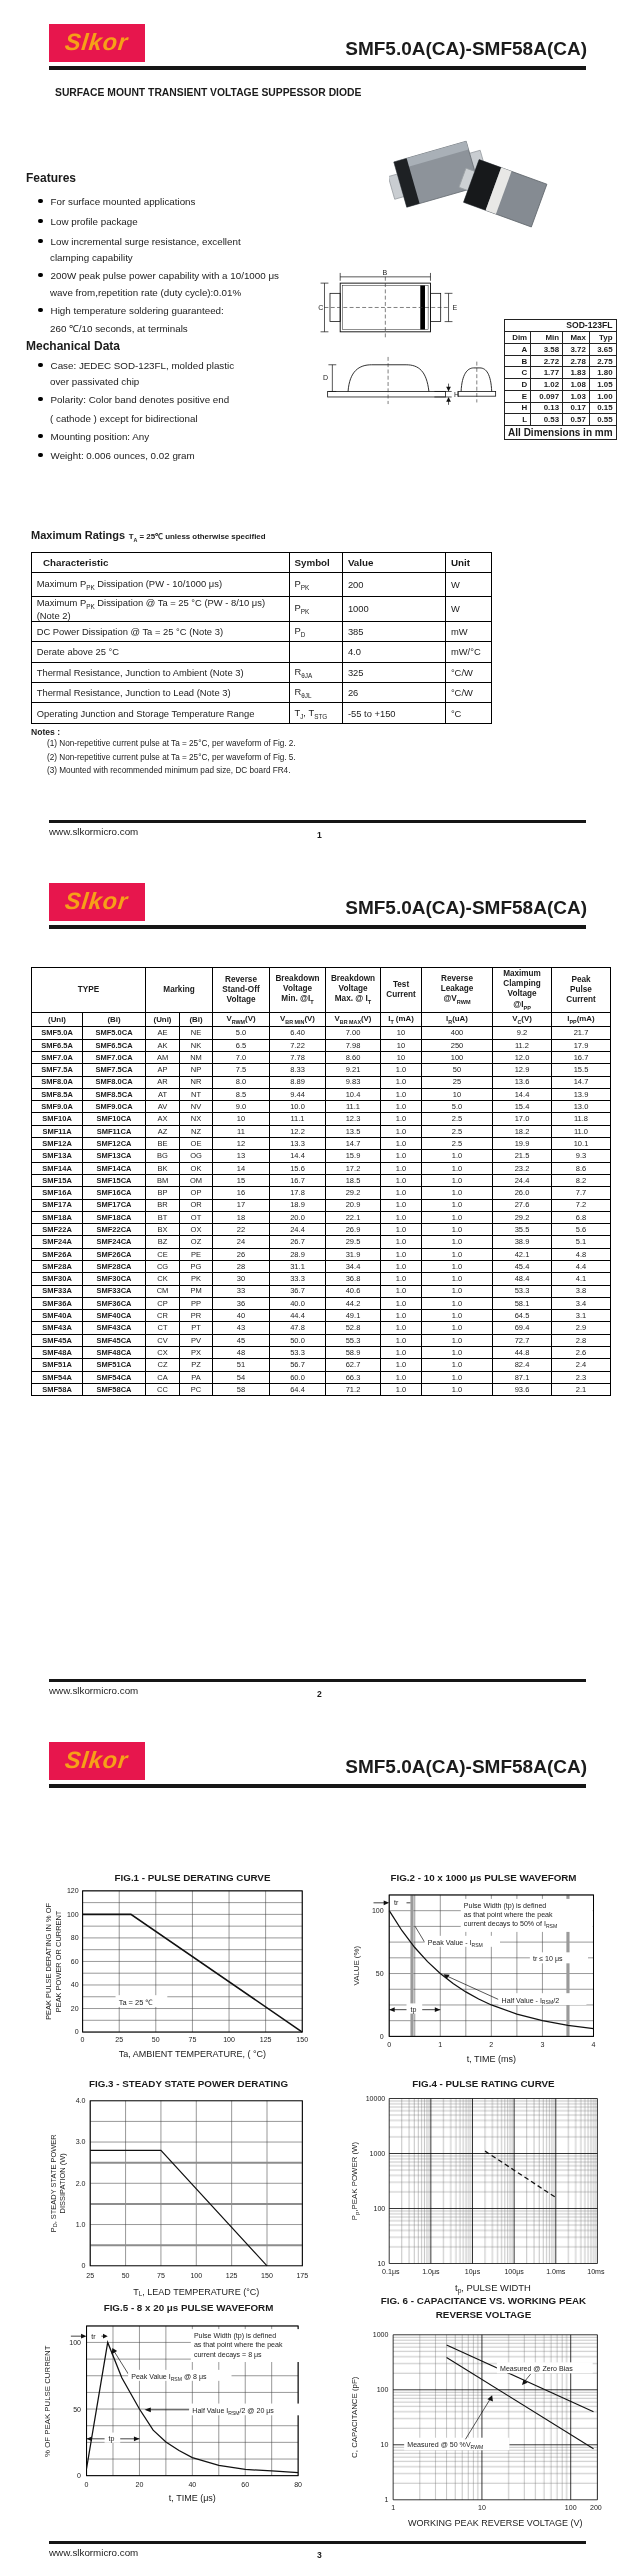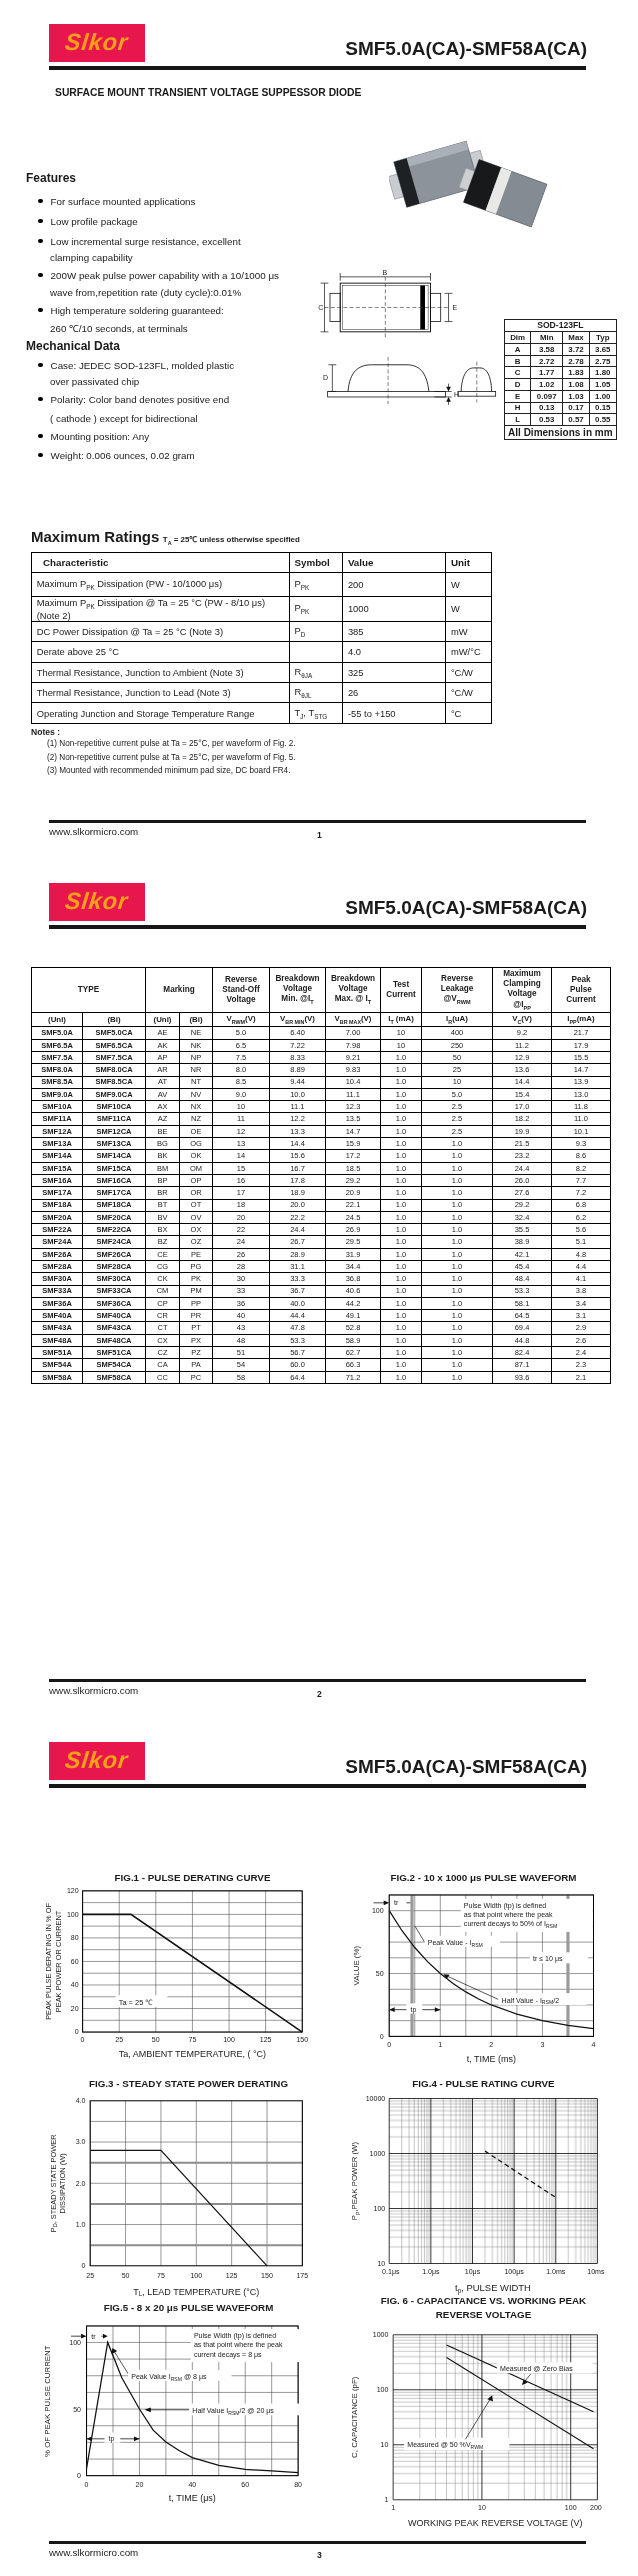--- a/index.html
+++ b/index.html
@@ -14,24 +14,24 @@
   
   .ftr-rule{left:49px;width:537px;top:820px;height:3.1px;background:#161616;}
   .site{left:49px;top:826px;font-size:9.8px;}
   .pageno{left:0;width:639px;top:830px;text-align:center;font-size:8.6px;font-weight:700;}
   
   .subtitle{left:55px;top:86px;font-size:11px;font-weight:700;transform:scaleX(.94);transform-origin:left;white-space:nowrap;}
   .sec-h{font-weight:700;font-size:12px;}
   .feat{font-size:9.8px;white-space:nowrap;}
   .b-dot{display:inline-block;width:4.7px;height:4.7px;border-radius:50%;background:#000;margin-right:7.9px;vertical-align:1.6px;}
   .dim-tbl{border-collapse:collapse;font-size:7.9px;font-weight:700;}
-  .dim-tbl td,.dim-tbl th{border:0.8px solid #222;padding:0.8px 3.1px;text-align:center;line-height:1.15;margin-top:8px;}
+  .dim-tbl td,.dim-tbl th{border:0.8px solid #222;padding:0.8px 3.1px;text-align:right;line-height:1.15;margin-top:8px;}
   .dim-tbl .ttl{font-size:8.6px;}
   .dim-tbl .ftr{font-size:10px;}
-  .rat-h-main{font-size:15px;font-weight:700;}
+  .rat-h-main{font-size:11px;font-weight:700;}
   .rat-h-note{font-size:7.9px;font-weight:700;}
   .rat-tbl{border-collapse:collapse;width:461px;font-size:9.4px;border:1.6px solid #000;}
   .rat-tbl th,.rat-tbl td{border:0.8px solid #000;padding:0 4.7px;}
   .rat-tbl th{font-size:9.8px;text-align:left;}
   .rat-tbl th.ctr,.rat-tbl td.ctr{text-align:left;}
   sub{font-size:68%;}
   
   .elec-tbl{border-collapse:collapse;border:1.2px solid #000;text-align:center;table-layout:fixed;}
   .elec-tbl th{border:0.8px solid #000;font-size:8.2px;font-weight:700;padding:0.8px;line-height:1.25;}
   .elec-tbl thead tr.grp th{height:41px;vertical-align:middle;}
@@ -354,20 +354,33 @@
           <td>NK</td>
           <td>6.5</td>
           <td>7.22</td>
           <td>7.98</td>
           <td>10</td>
           <td>250</td>
           <td>11.2</td>
           <td>17.9</td>
         </tr>
         <tr>
+          <td>SMF7.0A</td>
+          <td>SMF7.0CA</td>
+          <td>AM</td>
+          <td>NM</td>
+          <td>7.0</td>
+          <td>7.78</td>
+          <td>8.60</td>
+          <td>10</td>
+          <td>100</td>
+          <td>12.0</td>
+          <td>16.7</td>
+        </tr>
+        <tr>
           <td>SMF7.5A</td>
           <td>SMF7.5CA</td>
           <td>AP</td>
           <td>NP</td>
           <td>7.5</td>
           <td>8.33</td>
           <td>9.21</td>
           <td>1.0</td>
           <td>50</td>
           <td>12.9</td>
@@ -523,33 +536,20 @@
           <td>OT</td>
           <td>18</td>
           <td>20.0</td>
           <td>22.1</td>
           <td>1.0</td>
           <td>1.0</td>
           <td>29.2</td>
           <td>6.8</td>
         </tr>
         <tr>
-          <td>SMF20A</td>
-          <td>SMF20CA</td>
-          <td>BV</td>
-          <td>OV</td>
-          <td>20</td>
-          <td>22.2</td>
-          <td>24.5</td>
-          <td>1.0</td>
-          <td>1.0</td>
-          <td>32.4</td>
-          <td>6.2</td>
-        </tr>
-        <tr>
           <td>SMF22A</td>
           <td>SMF22CA</td>
           <td>BX</td>
           <td>OX</td>
           <td>22</td>
           <td>24.4</td>
           <td>26.9</td>
           <td>1.0</td>
           <td>1.0</td>
           <td>35.5</td>
@@ -651,20 +651,33 @@
           <td>SMF43CA</td>
           <td>CT</td>
           <td>PT</td>
           <td>43</td>
           <td>47.8</td>
           <td>52.8</td>
           <td>1.0</td>
           <td>1.0</td>
           <td>69.4</td>
           <td>2.9</td>
+        </tr>
+        <tr>
+          <td>SMF45A</td>
+          <td>SMF45CA</td>
+          <td>CV</td>
+          <td>PV</td>
+          <td>45</td>
+          <td>50.0</td>
+          <td>55.3</td>
+          <td>1.0</td>
+          <td>1.0</td>
+          <td>72.7</td>
+          <td>2.8</td>
         </tr>
         <tr>
           <td>SMF48A</td>
           <td>SMF48CA</td>
           <td>CX</td>
           <td>PX</td>
           <td>48</td>
           <td>53.3</td>
           <td>58.9</td>
           <td>1.0</td>

